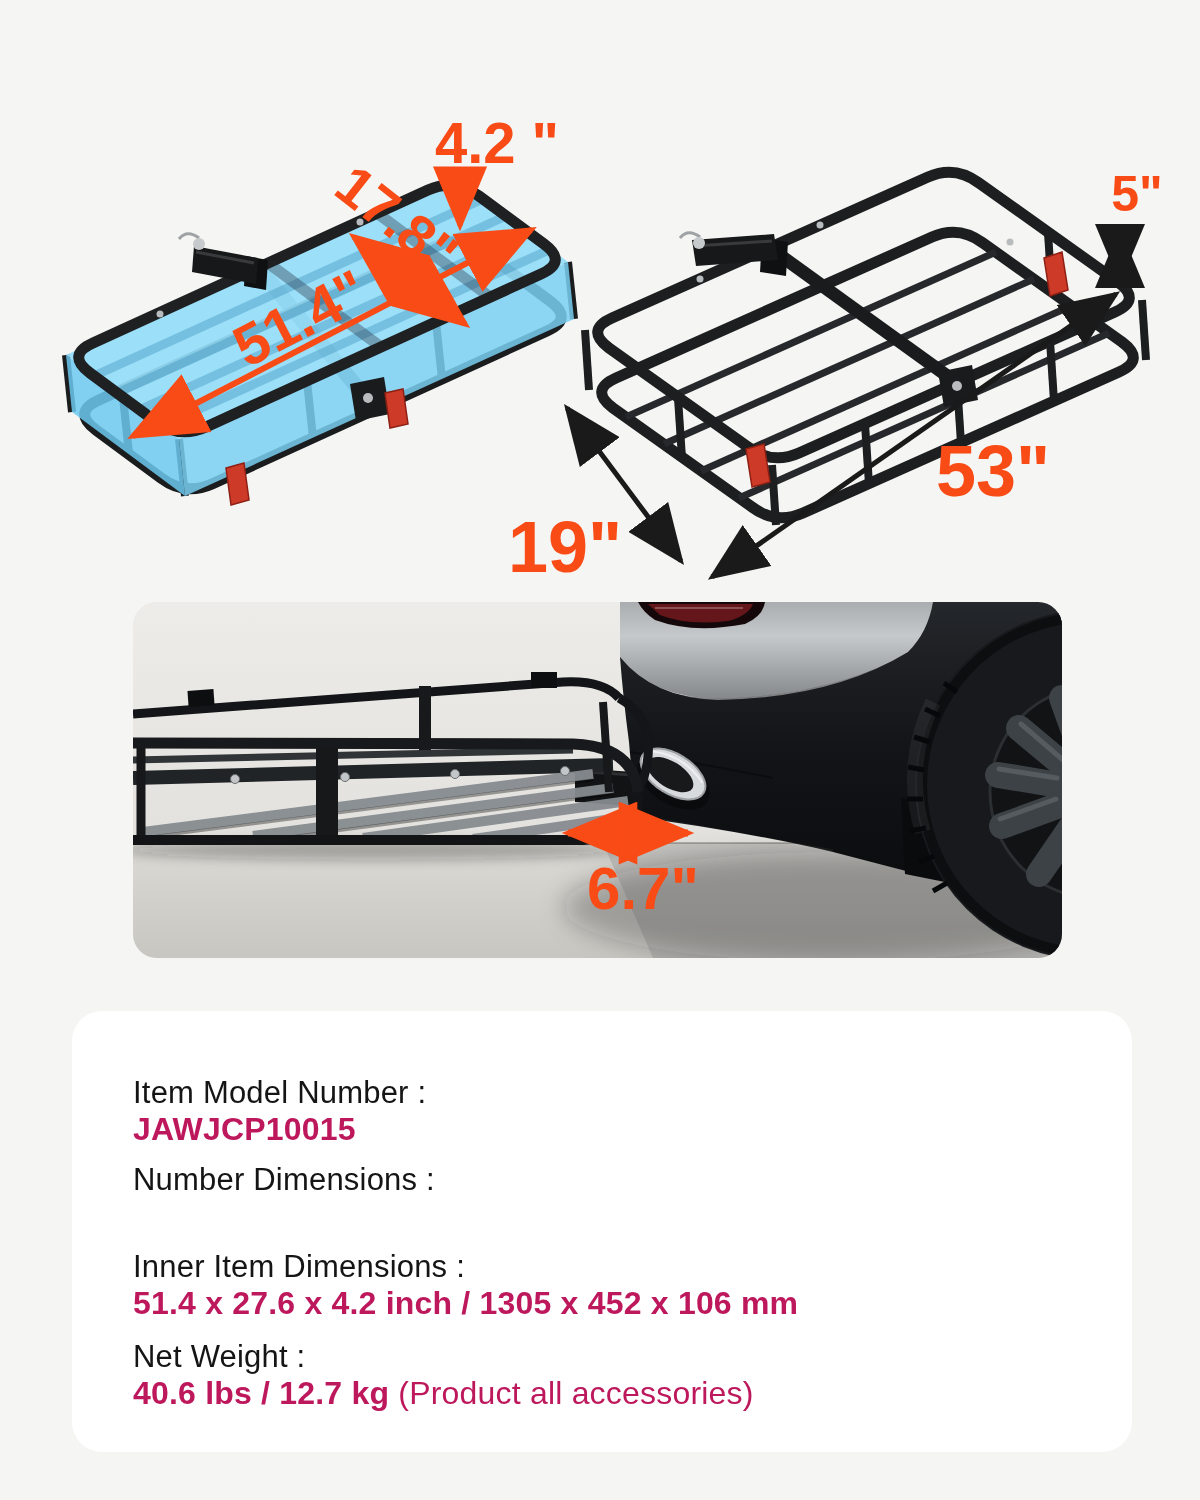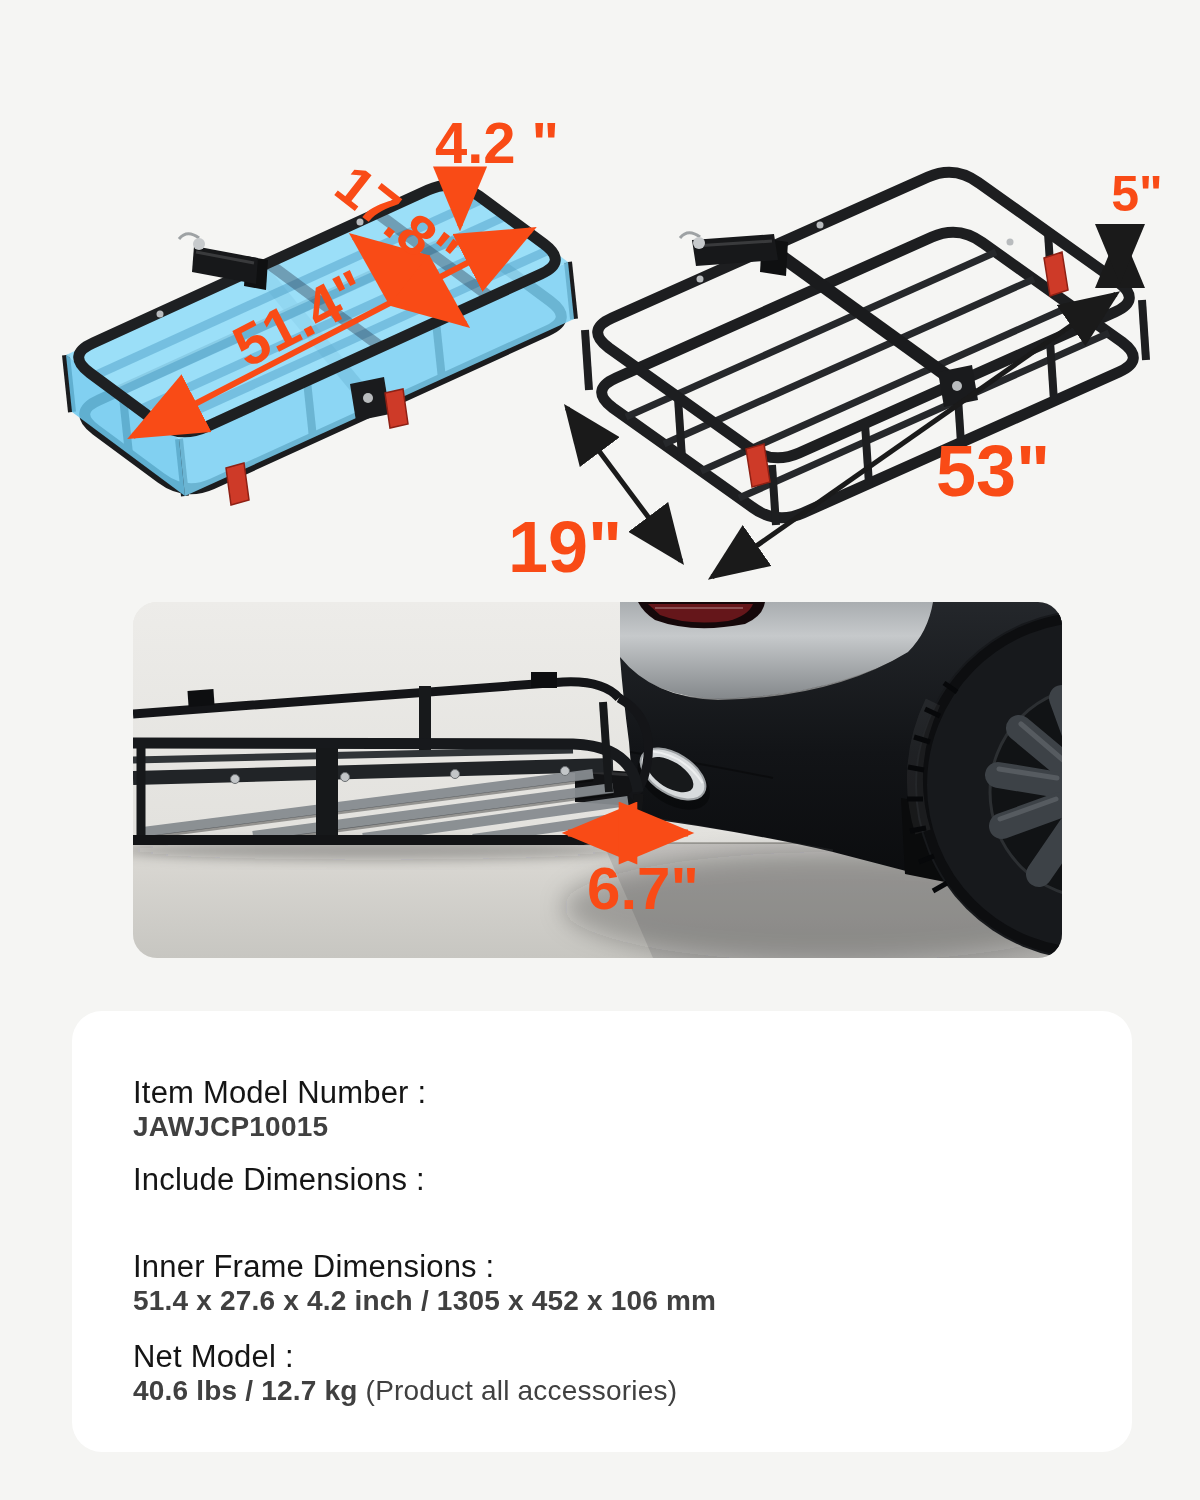--- a/index.html
+++ b/index.html
@@ -5,21 +5,21 @@
   html,body{margin:0;padding:0;}
   body{width:1200px;height:1500px;background:#f5f5f3;font-family:"Liberation Sans",sans-serif;position:relative;overflow:hidden;}
   .stage{position:absolute;left:0;top:0;width:1200px;height:1500px;}
   svg text{font-family:"Liberation Sans","DejaVu Sans",sans-serif;}
   .dim{font-weight:bold;fill:#F94B16;}
   #diagrams{position:absolute;left:0;top:0;}
   #photo{position:absolute;left:133px;top:602px;width:929px;height:356px;border-radius:24px;overflow:hidden;background:#e9e8e4;}
   #spec-card{position:absolute;left:72px;top:1011px;width:1060px;height:441px;background:#ffffff;border-radius:30px;}
   .spec-line{position:absolute;left:61px;white-space:nowrap;line-height:1;}
   .spec-label{font-size:31px;color:#151515;letter-spacing:.2px;}
-  .spec-value{font-size:28px;font-weight:bold;color:#404040;letter-spacing:.2px;}
+  .spec-value{font-size:32px;font-weight:bold;color:#be185d;letter-spacing:.2px;}
   .spec-note{font-weight:normal;}
 </style>
 </head>
 <body>
 
 <div class="stage">
 
 <svg id="diagrams" width="1200" height="620" viewBox="0 0 1200 620">
   <defs>
     <marker id="ao" viewBox="0 0 12 10" refX="11" refY="5" markerWidth="13" markerHeight="11" orient="auto-start-reverse">
@@ -274,20 +274,20 @@
   </g>
 
   <line x1="435" y1="231" x2="555" y2="231" stroke="#F94B16" stroke-width="7" marker-start="url(#aop)" marker-end="url(#aop)"></line>
   <text class="dim" x="510" y="307" font-size="60" text-anchor="middle">6.7"</text>
 </svg>
 </div>
 
 <div id="spec-card">
   <div class="spec-line spec-label" style="top:66px">Item Model Number :</div>
   <div class="spec-line spec-value" style="top:102px">JAWJCP10015</div>
-  <div class="spec-line spec-label" style="top:153px">Include Dimensions :</div>
-  <div class="spec-line spec-label" style="top:240px">Inner Frame Dimensions :</div>
+  <div class="spec-line spec-label" style="top:153px">Number Dimensions :</div>
+  <div class="spec-line spec-label" style="top:240px">Inner Item Dimensions :</div>
   <div class="spec-line spec-value" style="top:276px">51.4 x 27.6 x 4.2 inch / 1305 x 452 x 106 mm</div>
-  <div class="spec-line spec-label" style="top:330px">Net Model :</div>
+  <div class="spec-line spec-label" style="top:330px">Net Weight :</div>
   <div class="spec-line spec-value" style="top:366px"><span>40.6 lbs / 12.7 kg</span><span class="spec-note"> (Product all accessories)</span></div>
 </div>
 
 </div>
 
 </body></html>

